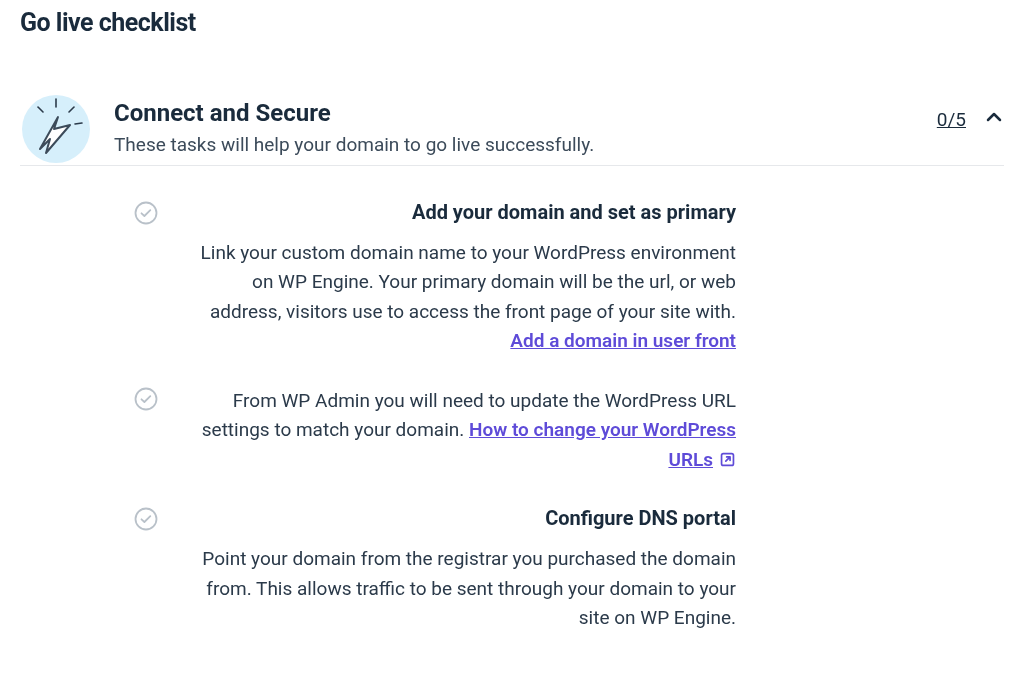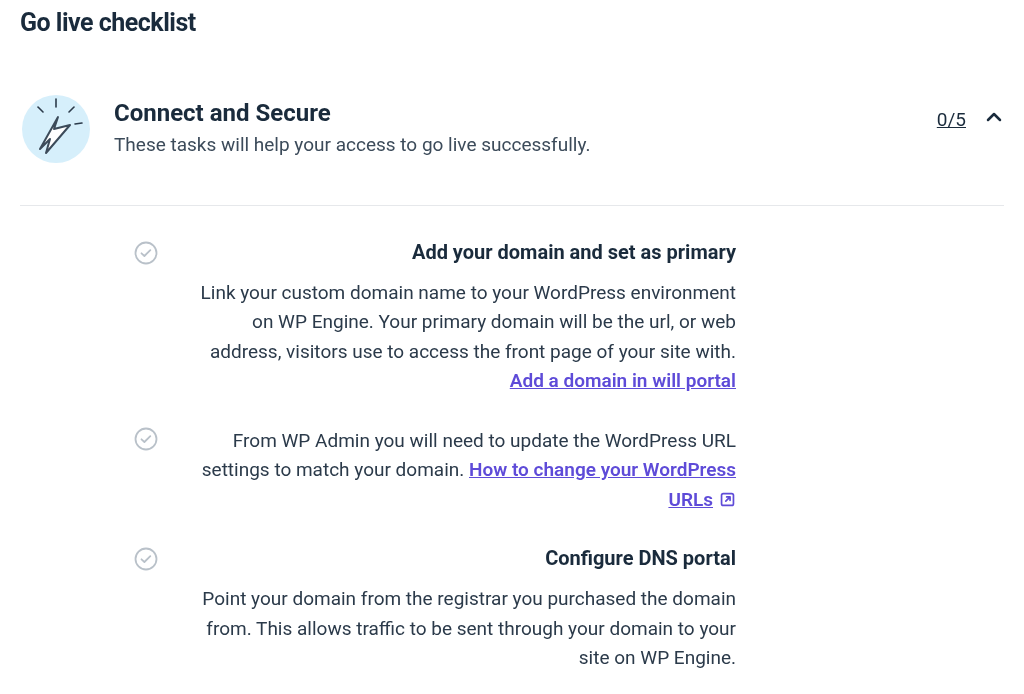--- a/index.html
+++ b/index.html
@@ -19,21 +19,20 @@
     font-weight: 700;
     color: #1a2b3c;
     letter-spacing: -0.5px;
     margin-top: 8px;
     margin-bottom: 56px;
   }
   .section-header {
     display: flex;
     align-items: flex-start;
     gap: 22px;
-    padding-bottom: 40px;
     border-bottom: 1px solid #e6e8eb;
     margin-bottom: 34px;
   }
   .section-icon {
     width: 72px;
     height: 72px;
     flex-shrink: 0;
   }
   .section-heading {
     flex: 1;
@@ -121,21 +120,21 @@
         <line x1="36" y1="6" x2="36" y2="14"></line>
         <line x1="54" y1="14" x2="49" y2="19"></line>
         <line x1="18" y1="14" x2="23" y2="19"></line>
         <line x1="62" y1="30" x2="55" y2="31"></line>
       </g>
       <path d="M 20 56 L 38 24 L 34 36 L 50 32 L 26 60 L 30 46 Z" fill="#ffffff" stroke="#3c4b5a" stroke-width="2" stroke-linejoin="round"></path>
     </svg>
   </div>
   <div class="section-heading">
     <div class="section-title">Connect and Secure</div>
-    <div class="section-subtitle">These tasks will help your access to go live successfully.</div>
+    <div class="section-subtitle">These tasks will help your domain to go live successfully.</div>
   </div>
   <div class="section-meta">
     <span class="progress-count">0/5</span>
     <span class="chevron">
       <svg width="20" height="20" viewBox="0 0 20 20">
         <path d="M 4 13 L 10 7 L 16 13" fill="none" stroke="#1a2b3c" stroke-width="2.5" stroke-linecap="round" stroke-linejoin="round"></path>
       </svg>
     </span>
   </div>
 </div>
@@ -145,21 +144,21 @@
   <div class="task-item">
     <span class="task-check">
       <svg width="24" height="24" viewBox="0 0 24 24">
         <circle cx="12" cy="12" r="10.5" fill="none" stroke="#b9c1c9" stroke-width="1.8"></circle>
         <path d="M 7.5 12.3 L 10.4 15 L 16.3 9.2" fill="none" stroke="#b9c1c9" stroke-width="1.8" stroke-linecap="round" stroke-linejoin="round"></path>
       </svg>
     </span>
     <div class="task-content">
       <div class="task-title">Add your domain and set as primary</div>
       <div class="task-body">
-        <span>Link your custom domain name to your WordPress environment on WP Engine. Your primary domain will be the url, or web address, visitors use to access the front page of your site with. </span><a class="task-link">Add a domain in will portal</a>
+        <span>Link your custom domain name to your WordPress environment on WP Engine. Your primary domain will be the url, or web address, visitors use to access the front page of your site with. </span><a class="task-link">Add a domain in user front</a>
       </div>
     </div>
   </div>
 
   <div class="task-item">
     <span class="task-check">
       <svg width="24" height="24" viewBox="0 0 24 24">
         <circle cx="12" cy="12" r="10.5" fill="none" stroke="#b9c1c9" stroke-width="1.8"></circle>
         <path d="M 7.5 12.3 L 10.4 15 L 16.3 9.2" fill="none" stroke="#b9c1c9" stroke-width="1.8" stroke-linecap="round" stroke-linejoin="round"></path>
       </svg>

